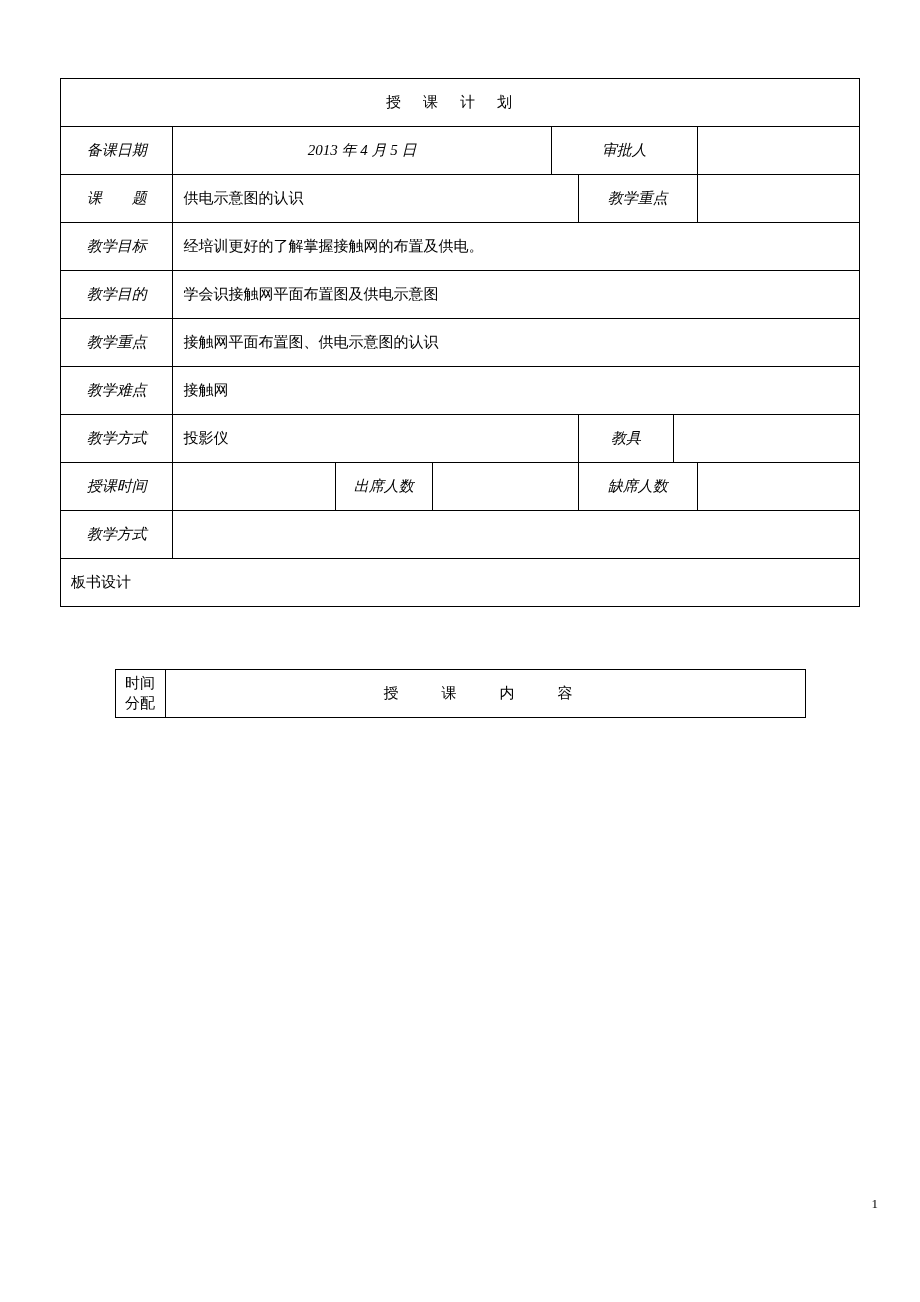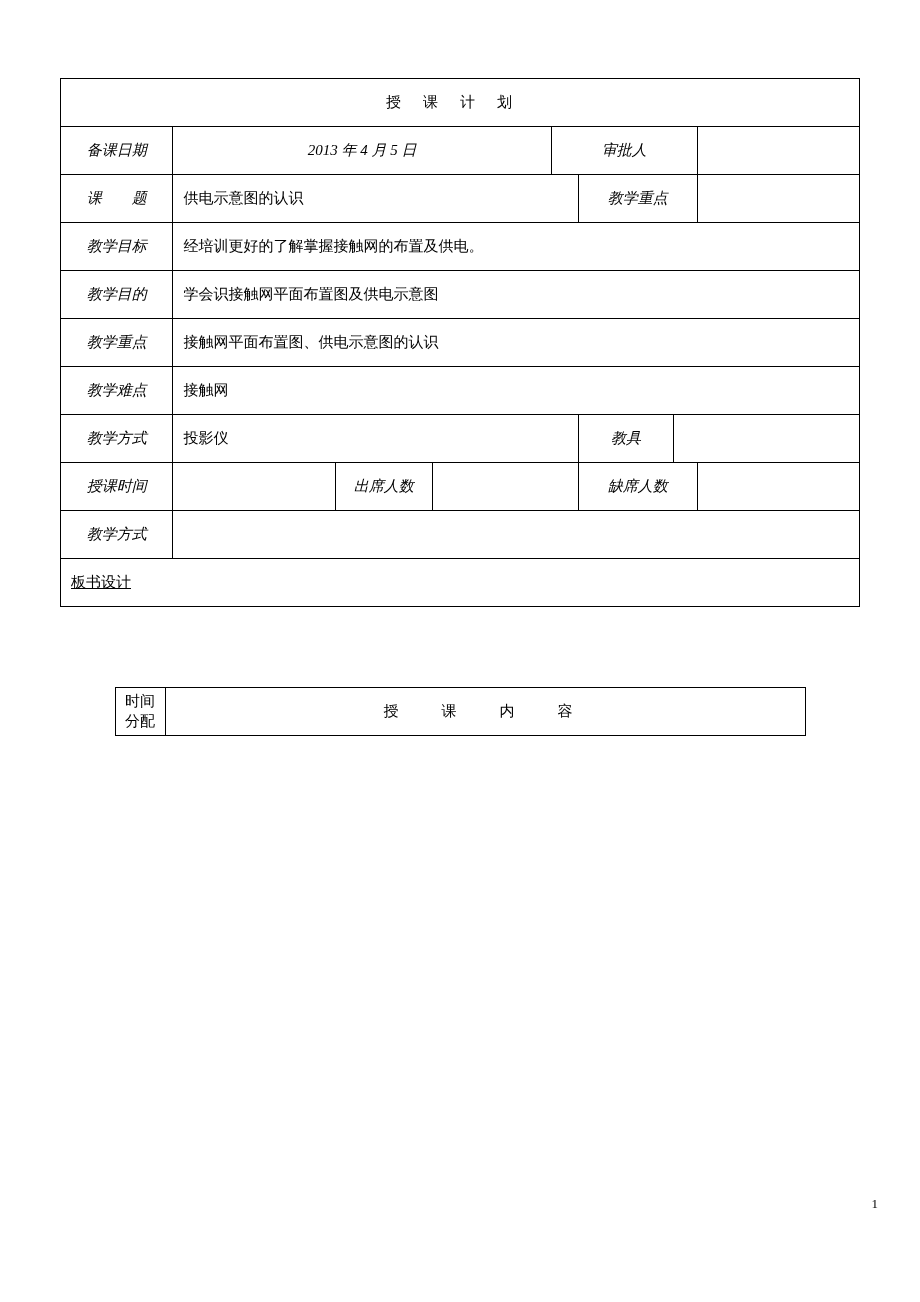--- a/index.html
+++ b/index.html
@@ -44,31 +44,30 @@
       text-align: left;
     }
     td.value-center {
       text-align: center;
       font-style: italic;
     }
     td.board {
       height: 540px;
       vertical-align: top;
       padding: 12px 10px;
-      text-decoration: underline;
     }
     td.short {
       height: 44px;
     }
 
     table.content {
       border-collapse: collapse;
       width: 690px;
       table-layout: fixed;
-      margin: 80px auto 0 auto;
+      margin: 62px auto 0 auto;
     }
     table.content td {
       border: 1px solid #000000;
       padding: 4px 8px;
       vertical-align: middle;
       font-size: 15px;
       text-align: center;
     }
     .page-number {
       position: absolute;

